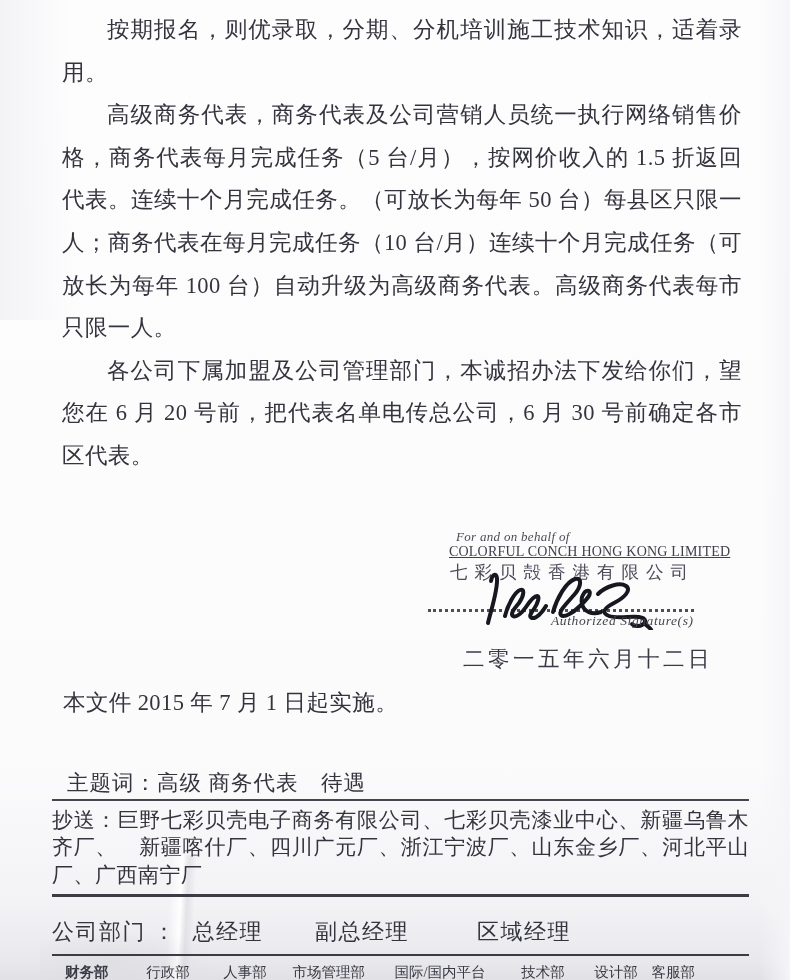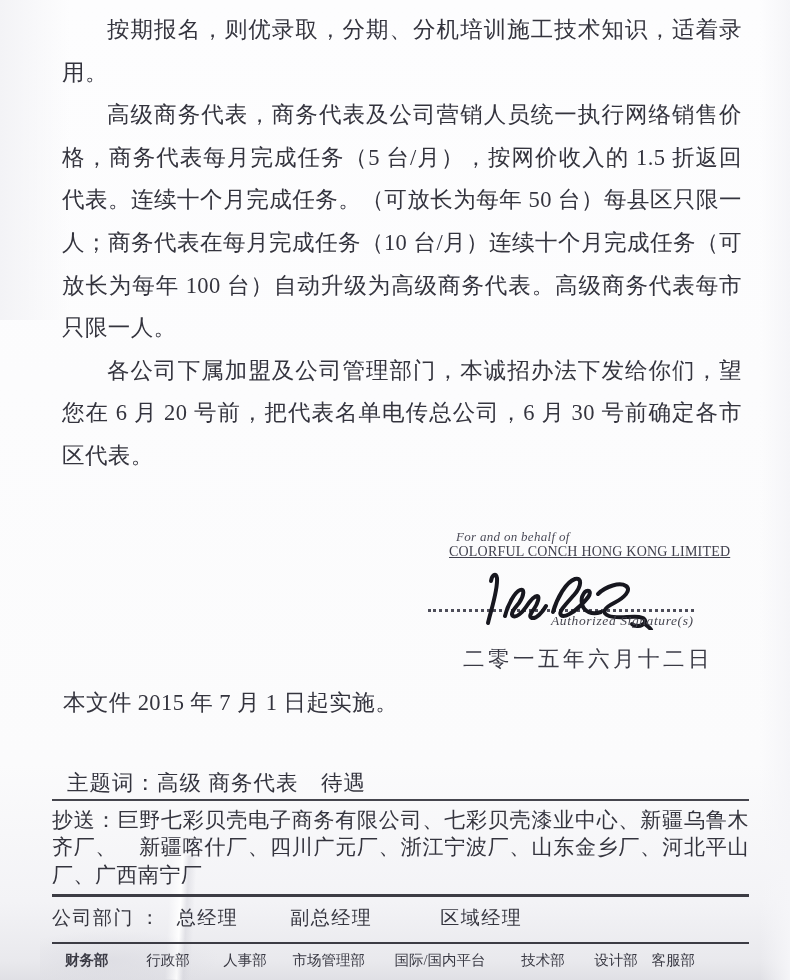--- a/index.html
+++ b/index.html
@@ -114,22 +114,22 @@
   .rule-thick  { height: 2.5px; margin-top: 5px; background: #3c3c44; }
   .rule-medium { height: 2px;   margin-top: 5px; background: #3c3c44; }
   .cc-row {
     margin: 6px 0 0 0;
     font-size: 21px;
     line-height: 27.5px;
     text-align: justify;
     letter-spacing: 0.5px;
   }
   .dept-row {
-    margin-top: 8px;
-    font-size: 19px;
+    margin-top: 20px;
+    font-size: 22px;
     letter-spacing: 1.5px;
     height: 32px;
     white-space: nowrap;
   }
   .dept-role-1 { margin-left: 16px; }
   .dept-role-2 { margin-left: 52px; }
   .dept-role-3 { margin-left: 68px; }
   .bottom-depts {
     margin-top: 7px;
     padding-left: 13px;
@@ -158,20 +158,21 @@
   <div class="bottom-smudge"></div>
 
   <div class="body-copy">
     <p>按期报名，则优录取，分期、分机培训施工技术知识，适着录用。</p>
     <p>高级商务代表，商务代表及公司营销人员统一执行网络销售价格，商务代表每月完成任务（5 台/月），按网价收入的 1.5 折返回代表。连续十个月完成任务。（可放长为每年 50 台）每县区只限一人；商务代表在每月完成任务（10 台/月）连续十个月完成任务（可放长为每年 100 台）自动升级为高级商务代表。高级商务代表每市只限一人。</p>
     <p>各公司下属加盟及公司管理部门，本诚招办法下发给你们，望您在 6 月 20 号前，把代表名单电传总公司，6 月 30 号前确定各市区代表。</p>
   </div>
 
   <div class="sig-for">For and on behalf of</div>
   <div class="sig-company-en">COLORFUL CONCH HONG KONG LIMITED</div>
+  <div class="sig-company-cn">七彩贝殻香港有限公司</div>
 
   <div class="sig-dotted"></div>
 
   <svg class="sig-scribble" viewBox="0 0 230 62" fill="none" stroke="#17171f" stroke-width="4" stroke-linecap="round" stroke-linejoin="round">
     <path d="M30,55 C33,42 40,22 39,10 C38,4 34,7 33,13"></path>
     <path d="M47,48 C50,36 57,24 62,22 C67,20 66,28 61,35 C56,41 52,46 55,48 C58,50 64,45 68,39 C72,33 76,28 79,28 C82,28 80,35 76,41 C72,46 71,49 74,50 C78,51 84,45 88,38"></path>
     <path d="M95,44 C99,30 108,14 117,11 C124,9 124,18 116,27 C108,36 100,44 103,47 C106,50 115,45 122,38 C129,31 134,26 131,23 C128,21 122,28 124,36 C126,44 134,47 143,44"></path>
     <path d="M140,26 C148,18 162,14 168,18 C174,22 166,30 156,35 C146,40 143,45 151,48 C159,51 172,48 181,49 C188,50 189,54 184,57 C181,59 176,58 174,56"></path>
     <path d="M188,57 C190,58.5 192,60 193,61.5"></path>
   </svg>

